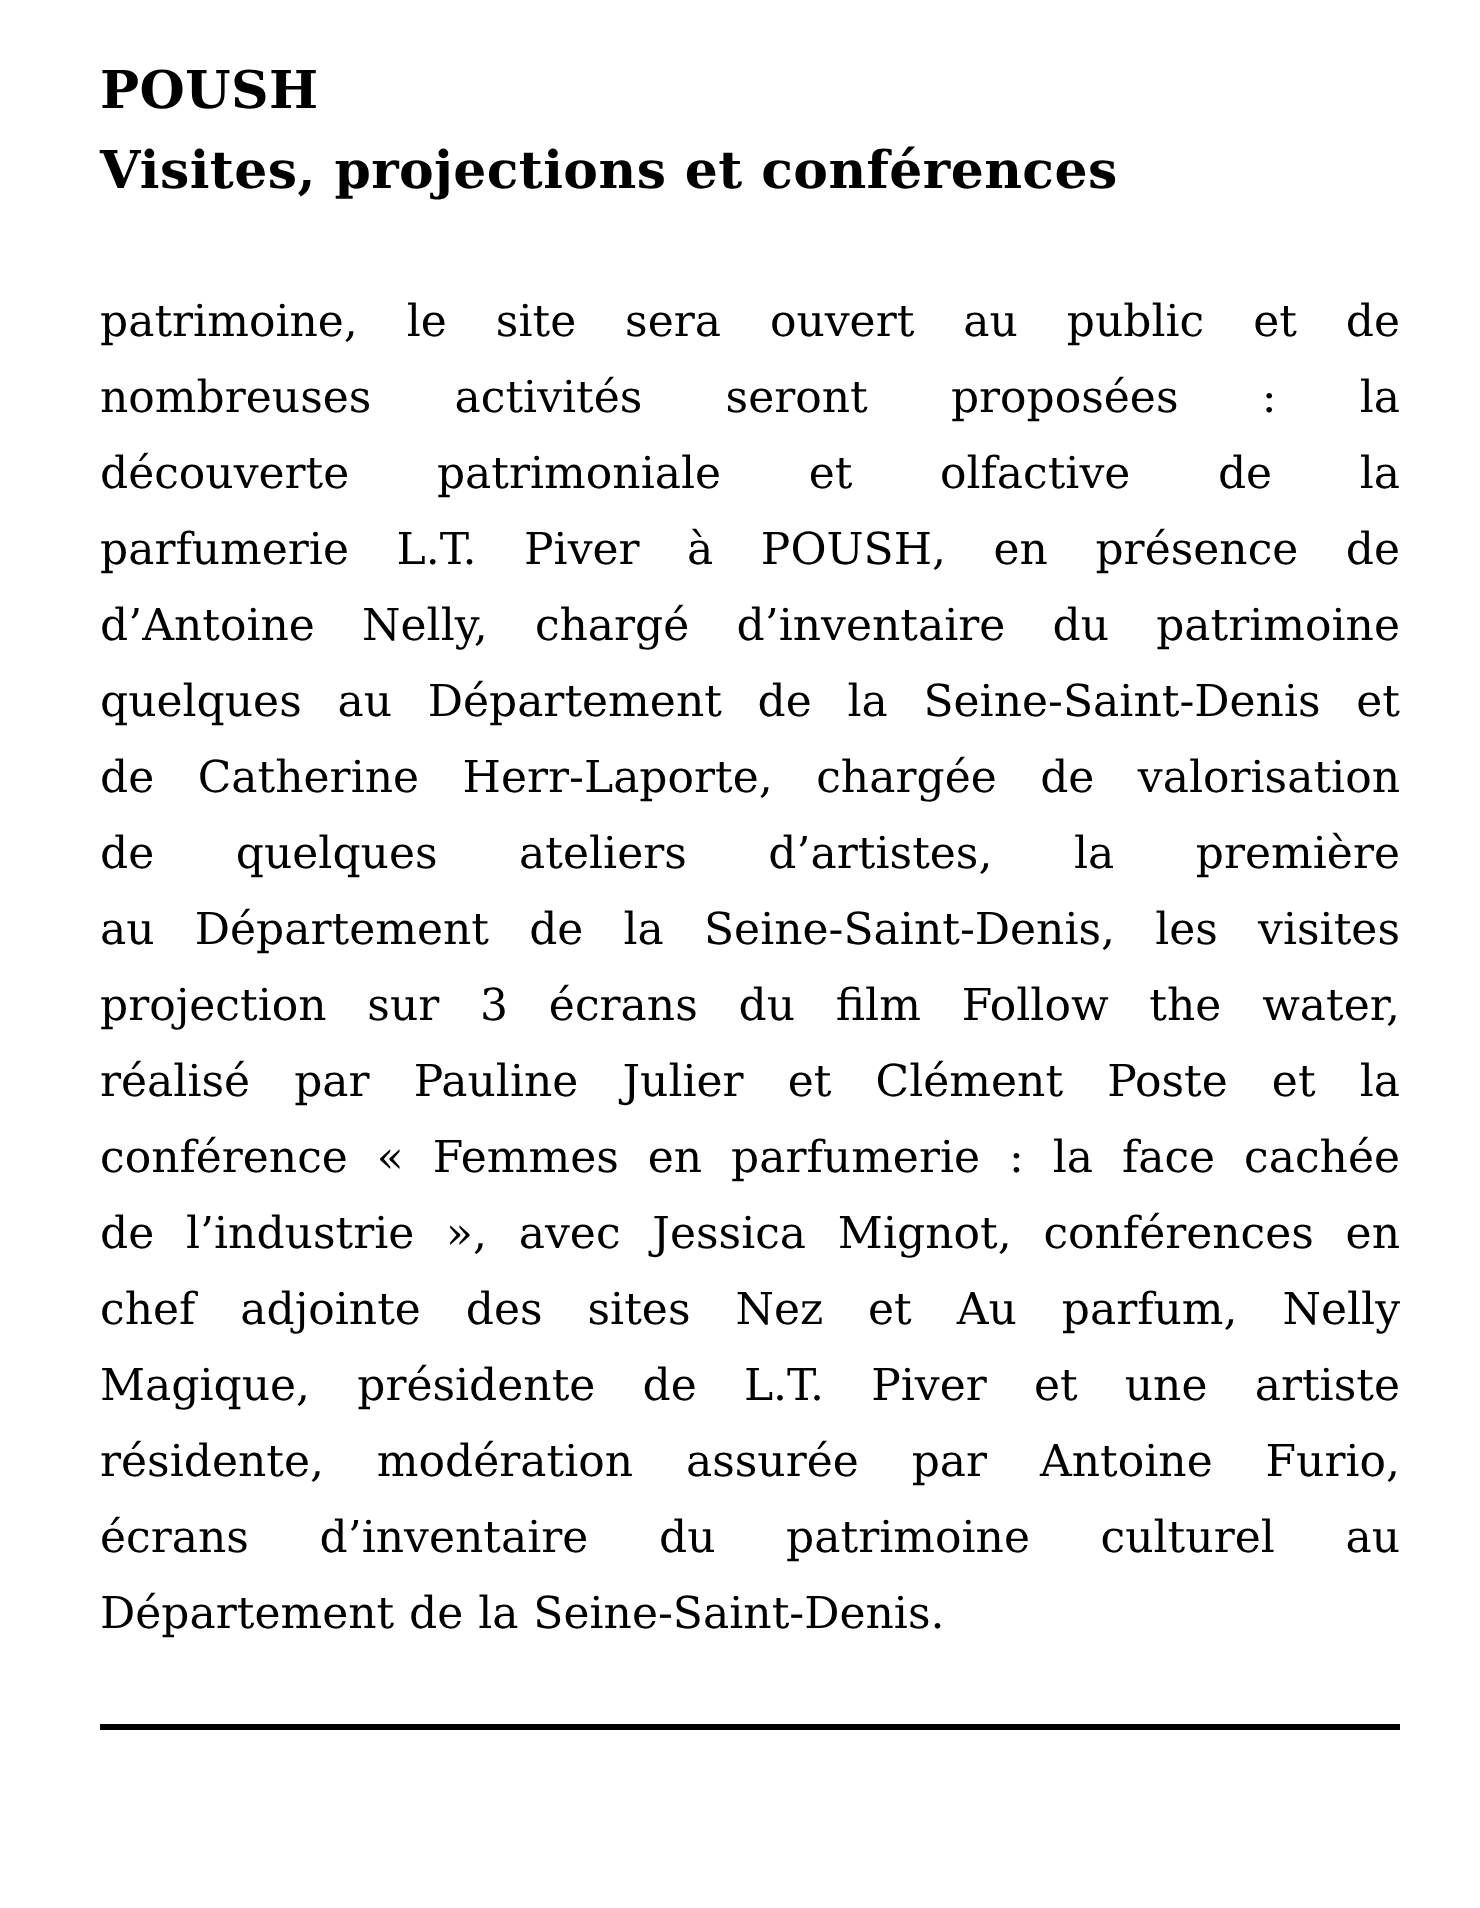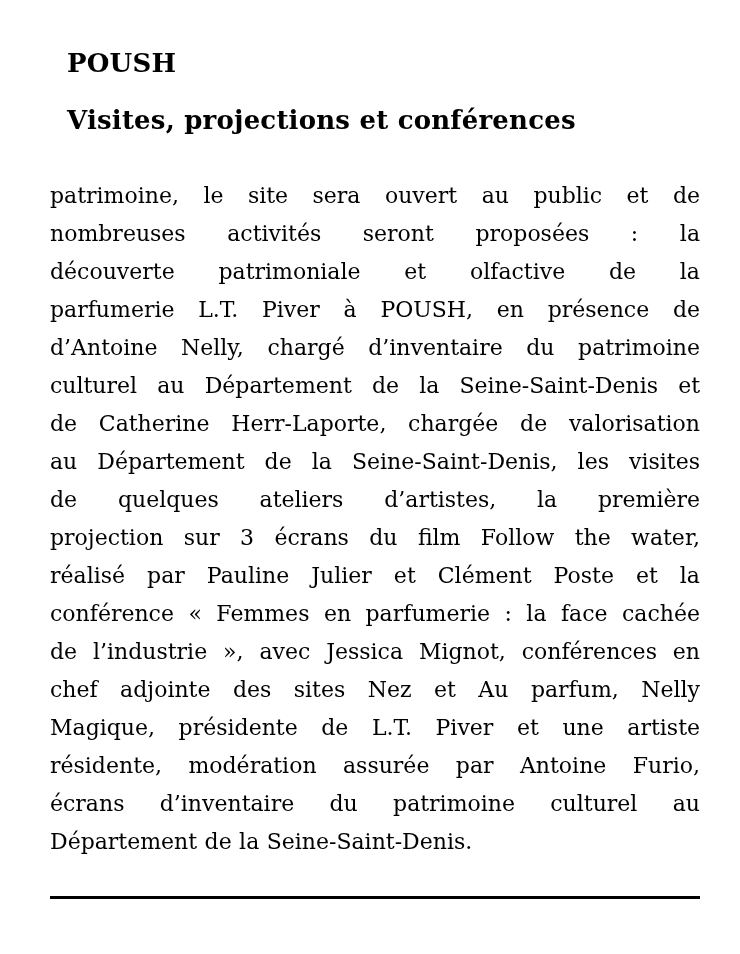--- a/index.html
+++ b/index.html
@@ -14,21 +14,21 @@
     position: relative;
     width: 740px;
     height: 954px;
     background: #ffffff;
     color: #000000;
     font-family: "DejaVu Serif", "Liberation Serif", serif;
     box-sizing: border-box;
     padding: 26px 40px 0 50px;
   }
   .title, .subtitle {
-    margin: 17px;
+    margin: 0;
     font-size: 26px;
     line-height: 40px;
     font-weight: bold;
     letter-spacing: 0.2px;
   }
   .paragraph {
     margin-top: 37px;
     font-size: 22px;
     line-height: 38px;
   }
@@ -54,24 +54,24 @@
 <div class="page">
   <h1 class="title">POUSH</h1>
   <h2 class="subtitle">Visites, projections et conférences</h2>
 
   <div class="paragraph">
       <div class="line">patrimoine, le site sera ouvert au public et de</div>
       <div class="line">nombreuses activités seront proposées : la</div>
       <div class="line">découverte patrimoniale et olfactive de la</div>
       <div class="line">parfumerie L.T. Piver à POUSH, en présence de</div>
       <div class="line">d’Antoine Nelly, chargé d’inventaire du patrimoine</div>
-      <div class="line">culturel au Département de la Seine-Saint-Denis et</div>
+      <div class="line">quelques au Département de la Seine-Saint-Denis et</div>
       <div class="line">de Catherine Herr-Laporte, chargée de valorisation</div>
+      <div class="line">de quelques ateliers d’artistes, la première</div>
       <div class="line">au Département de la Seine-Saint-Denis, les visites</div>
-      <div class="line">de quelques ateliers d’artistes, la première</div>
       <div class="line">projection sur 3 écrans du film Follow the water,</div>
       <div class="line">réalisé par Pauline Julier et Clément Poste et la</div>
       <div class="line">conférence « Femmes en parfumerie : la face cachée</div>
       <div class="line">de l’industrie », avec Jessica Mignot, conférences en</div>
       <div class="line">chef adjointe des sites Nez et Au parfum, Nelly</div>
       <div class="line">Magique, présidente de L.T. Piver et une artiste</div>
       <div class="line">résidente, modération assurée par Antoine Furio,</div>
       <div class="line">écrans d’inventaire du patrimoine culturel au</div>
       <div class="line last">Département de la Seine-Saint-Denis.</div>
     </div>

